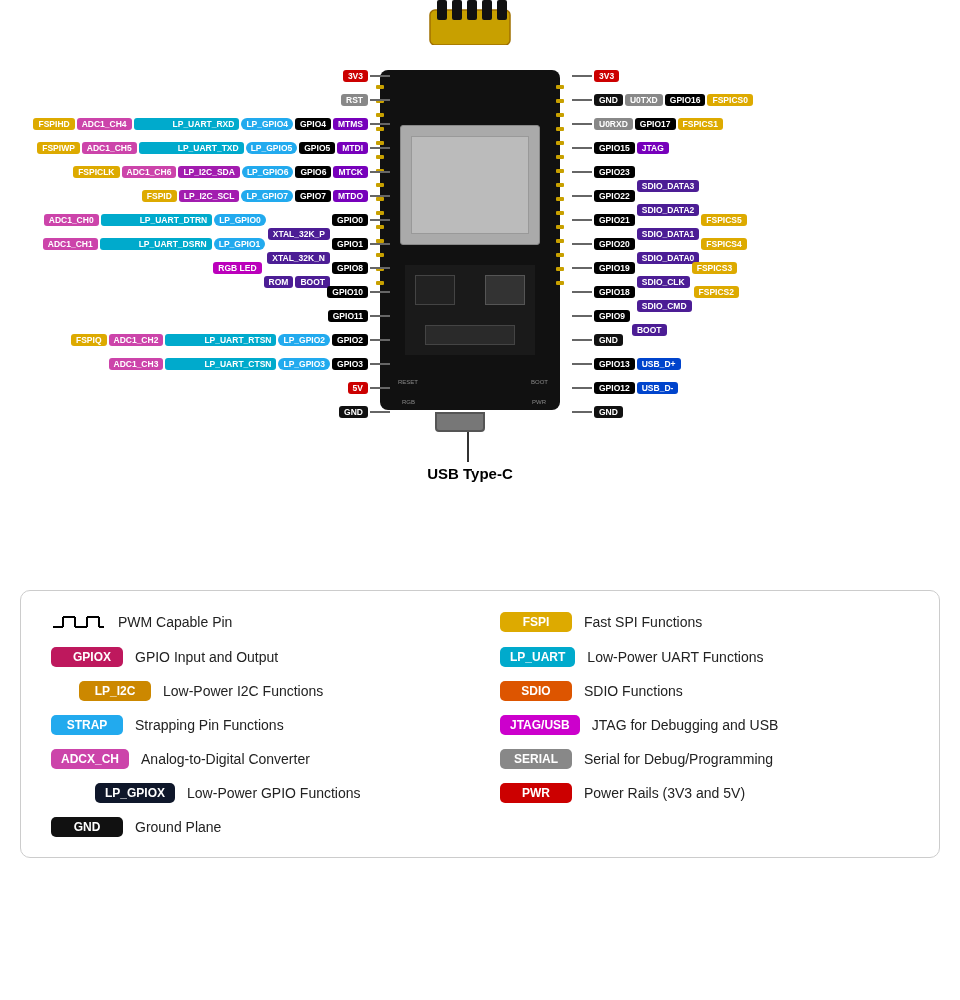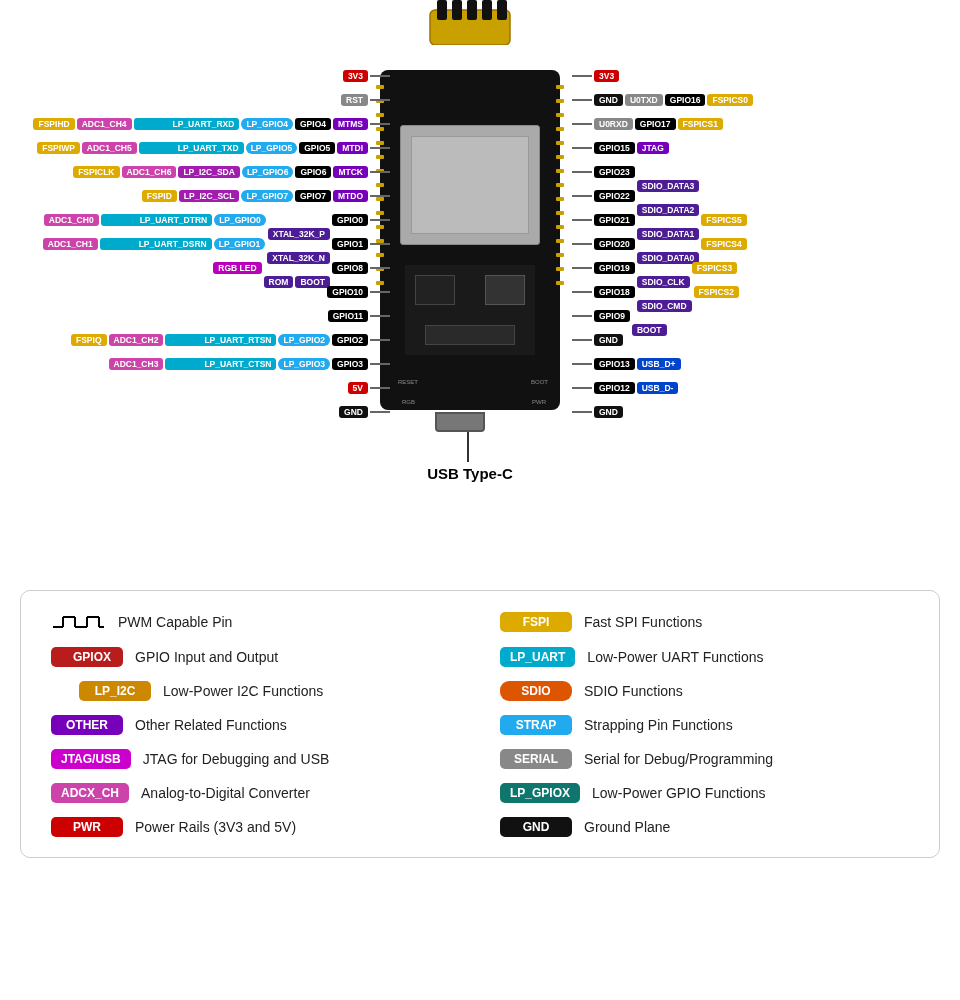--- a/index.html
+++ b/index.html
@@ -43,31 +43,31 @@
       text-align: center;
       white-space: nowrap;
     }
 
     .legend-text {
       font-size: 14px;
       color: #222;
     }
 
     
-    .badge-green { background: #b91c1c; padding-left: 20px; }
+    .badge-green { background: #be185d; padding-left: 20px; }
     .badge-yellow { background: #ddaa00; }
     .badge-gold { background: #cc8800; margin-left: 28px; }
     .badge-cyan { background: #00aacc; }
-    .badge-orange { background: #dd5500; border-radius: 9px; }
+    .badge-orange { background: #dd5500; }
     .badge-purple { background: #7700bb; }
     .badge-magenta { background: #cc00cc; }
     .badge-light-blue { background: #22aaee; }
     .badge-pink { background: #cc44aa; }
     .badge-gray { background: #888888; }
-    .badge-dark-blue { background: #0f766e; }
+    .badge-dark-blue { background: #0f172a; margin-left: 44px; }
     .badge-red { background: #cc0000; }
     .badge-black { background: #111111; }
 
     
     .diagram-wrapper {
       position: relative;
       width: 960px;
       height: 560px;
       background: #fff;
     }
@@ -507,41 +507,37 @@
   <div class="legend-item">
     <span class="legend-badge badge-gold">LP_I2C</span>
     <span class="legend-text">Low-Power I2C Functions</span>
   </div>
   <div class="legend-item">
     <span class="legend-badge badge-orange">SDIO</span>
     <span class="legend-text">SDIO Functions</span>
   </div>
 
   <div class="legend-item">
-    <span class="legend-badge badge-purple">OTHER</span>
-    <span class="legend-text">Other Related Functions</span>
-  </div>
-  <div class="legend-item">
     <span class="legend-badge badge-light-blue">STRAP</span>
     <span class="legend-text">Strapping Pin Functions</span>
   </div>
 
   <div class="legend-item">
     <span class="legend-badge badge-magenta">JTAG/USB</span>
     <span class="legend-text">JTAG for Debugging and USB</span>
   </div>
   <div class="legend-item">
+    <span class="legend-badge badge-pink">ADCX_CH</span>
+    <span class="legend-text">Analog-to-Digital Converter</span>
+  </div>
+
+  <div class="legend-item">
     <span class="legend-badge badge-gray">SERIAL</span>
     <span class="legend-text">Serial for Debug/Programming</span>
   </div>
-
-  <div class="legend-item">
-    <span class="legend-badge badge-pink">ADCX_CH</span>
-    <span class="legend-text">Analog-to-Digital Converter</span>
-  </div>
   <div class="legend-item">
     <span class="legend-badge badge-dark-blue">LP_GPIOX</span>
     <span class="legend-text">Low-Power GPIO Functions</span>
   </div>
 
   <div class="legend-item">
     <span class="legend-badge badge-red">PWR</span>
     <span class="legend-text">Power Rails (3V3 and 5V)</span>
   </div>
   <div class="legend-item">

